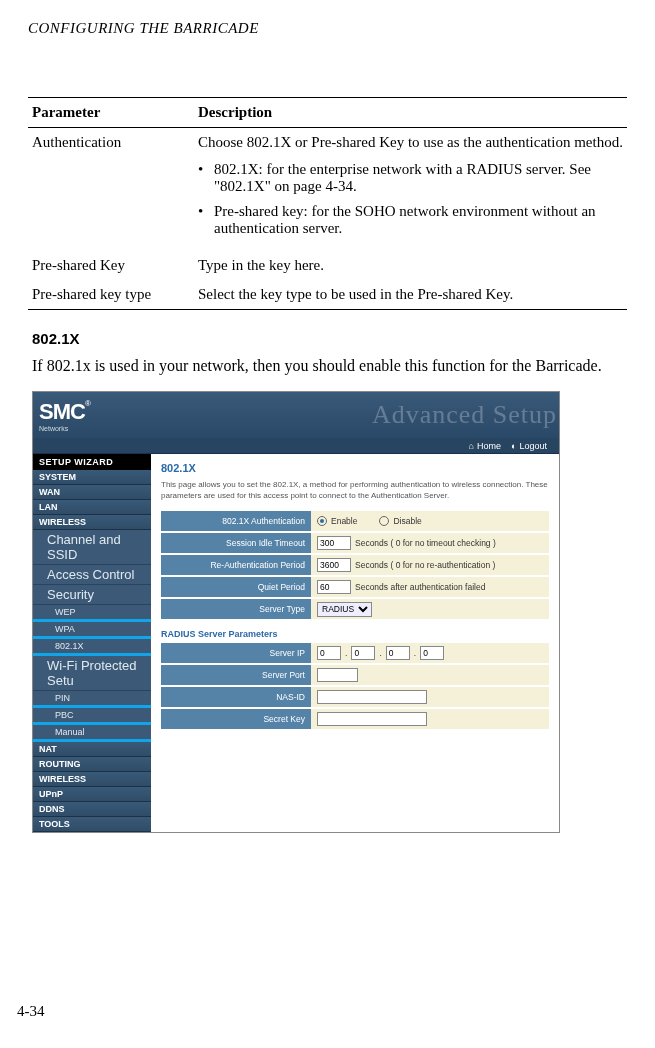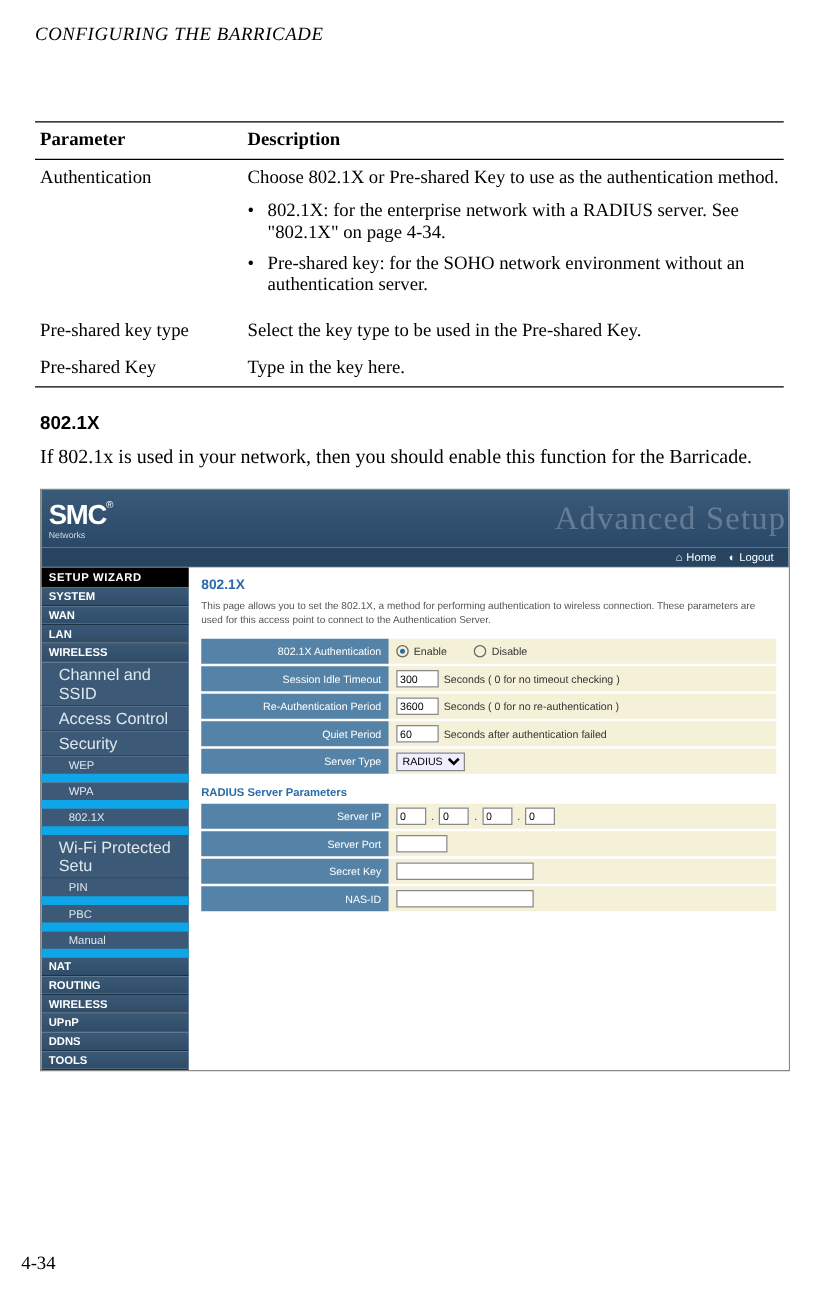--- a/index.html
+++ b/index.html
@@ -45,21 +45,21 @@
     font-size: 15px;
     margin: 8px 0 8px 4px;
   }
   .section-text {
     font-size: 16px;
     line-height: 1.4;
     margin: 0 4px 14px 4px;
   }
   
   .shot {
-    width: 600px;
+    width: 528px;
     border: 1px solid #888;
     font-family: Verdana, Arial, sans-serif;
     font-size: 9px;
     color: #333;
     margin-left: 4px;
     background:#fff;
     overflow:hidden;
   }
   .shot-header {
     height: 46px;
@@ -111,21 +111,21 @@
     font-size:9px;
   }
   .sb-sub {
     background:#3c5a77; color:#dfe8ef;
     padding:2px 6px 2px 14px; font-size:13px;
     border-bottom:1px solid #2a4460;
   }
   .sb-sub2 {
     background:#3c5a77; color:#dfe8ef;
     padding:2px 6px 2px 22px; font-size:9px;
-    border-bottom:7px solid #0ea5e9;
+    border-bottom:3px solid #0ea5e9;
   }
   .content {
     flex:1; padding: 8px 10px;
   }
   .content h3 {
     color:#2a6aa8; font-weight:bold; font-size:11px;
     margin-bottom:6px;
   }
   .content .intro { font-size:8px; color:#555; line-height:1.3; margin-bottom:10px;}
   .form-row { display:flex; align-items:flex-start; margin-bottom:2px; height:20px;}
@@ -176,26 +176,26 @@
               <span>802.1X: for the enterprise network with a RADIUS server. See "802.1X" on page 4-34.</span>
             </div>
           <div class="item">
               <span class="bul">•</span>
               <span>Pre-shared key: for the SOHO network environment without an authentication server.</span>
             </div>
         </div>
       </td>
     </tr>
     <tr>
+      <td>Pre-shared Key</td>
+      <td class="desc-col">Type in the key here.</td>
+    </tr>
+    <tr>
       <td>Pre-shared key type</td>
       <td class="desc-col">Select the key type to be used in the Pre-shared Key.</td>
-    </tr>
-    <tr>
-      <td>Pre-shared Key</td>
-      <td class="desc-col">Type in the key here.</td>
     </tr>
   </tbody>
 </table>
 
 <div class="section-head">802.1X</div>
 <div class="section-text">If 802.1x is used in your network, then you should enable this function for the Barricade.</div>
 
 <div class="shot">
   <div class="shot-header">
     <div class="logo">
@@ -293,27 +293,27 @@
           <input type="text" style="width: 24px;" value="0">
         </div>
       </div>
       <div class="form-row">
         <div class="lbl">Server Port</div>
         <div class="val">
             <input type="text" style="width: 40px; padding-left: 37px;" value="1812">
           </div>
       </div>
       <div class="form-row">
+        <div class="lbl">NAS-ID</div>
+        <div class="val">
+            <input type="text" style="width: 110px;" value="">
+          </div>
+      </div>
+      <div class="form-row">
         <div class="lbl">Secret Key</div>
-        <div class="val">
-            <input type="text" style="width: 110px;" value="">
-          </div>
-      </div>
-      <div class="form-row">
-        <div class="lbl">NAS-ID</div>
         <div class="val">
             <input type="text" style="width: 110px;" value="">
           </div>
       </div>
     </div>
   </div>
 </div>
 
 <div class="page-num">4-34</div>
 

